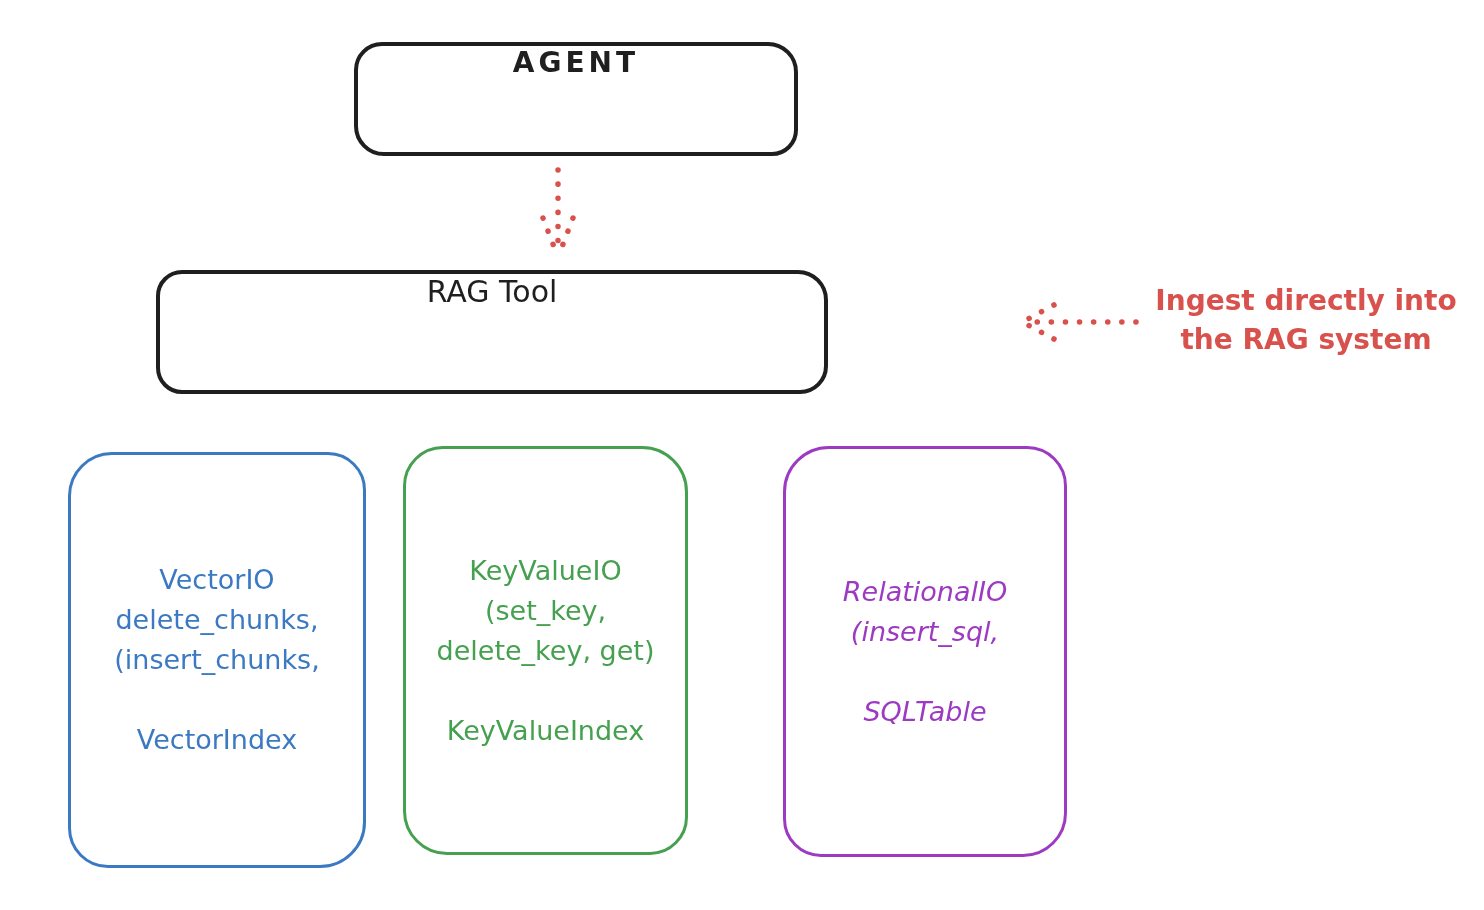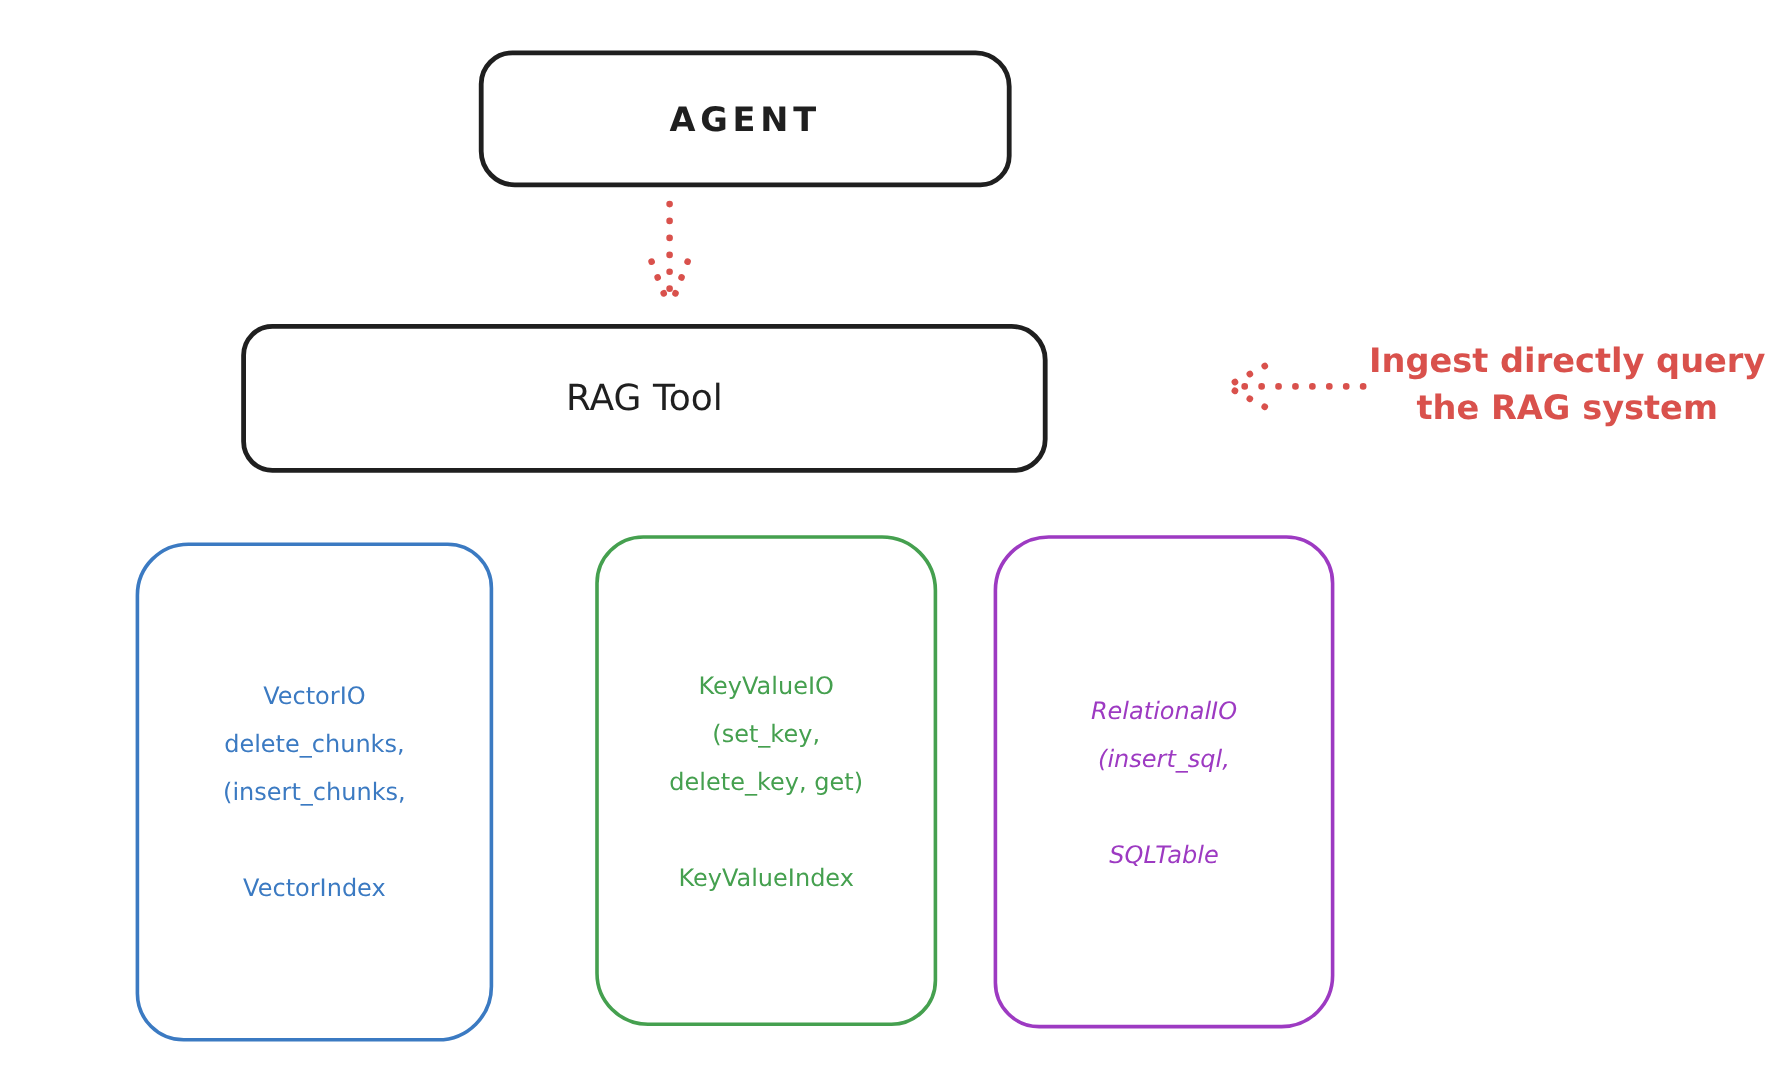--- a/index.html
+++ b/index.html
@@ -12,25 +12,23 @@
     position: relative;
     width: 1484px;
     height: 910px;
     background: #ffffff;
     overflow: hidden;
   }
   .box {
     position: absolute;
     box-sizing: border-box;
     display: flex;
-    align-items: center;
     justify-content: center;
     text-align: center;
     background: #ffffff;
-    margin-left: 45px;
   }
   .black-box {
     border: 4px solid #1f1f1f;
     color: #1f1f1f;
   }
   .agent-box {
     left: 354px;
     top: 42px;
     width: 444px;
     height: 114px;
@@ -44,36 +42,36 @@
     top: 270px;
     width: 672px;
     height: 124px;
     border-radius: 26px 30px 28px 26px;
     font-size: 30px;
   }
   .io-box {
     border-width: 3.5px;
     border-style: solid;
     flex-direction: column;
-    font-size: 20px;
+    font-size: 27px;
     line-height: 40px;
   }
   .io-box .io-line { white-space: nowrap; }
   .io-box .index-label { margin-top: 40px; white-space: nowrap; }
   .vector-box {
     left: 68px;
     top: 452px;
     width: 298px;
     height: 416px;
     border-color: #3b7ac2;
     color: #3b7ac2;
     border-radius: 44px 38px 46px 40px;
   }
   .keyvalue-box {
-    left: 451px;
+    left: 403px;
     top: 446px;
     width: 285px;
     height: 409px;
     border-color: #45a04f;
     color: #45a04f;
     border-radius: 40px 46px 38px 44px;
   }
   .relational-box {
     left: 783px;
     top: 446px;
@@ -131,21 +129,21 @@
       <line class="dotted" x1="573" y1="218" x2="560" y2="252"></line>
     </g>
     <g>
       <line class="dotted" x1="1136" y1="322" x2="1034" y2="322"></line>
       <line class="dotted" x1="1054" y1="305" x2="1026" y2="320"></line>
       <line class="dotted" x1="1054" y1="339" x2="1026" y2="324"></line>
     </g>
   </svg>
 
   <div class="annotation">
-    <div>Ingest directly query</div>
+    <div>Ingest directly into</div>
     <div>the RAG system</div>
   </div>
 
   <div class="box io-box vector-box">
     <div>
       <div class="io-line">VectorIO</div>
       <div class="io-line">delete_chunks,</div>
       <div class="io-line">(insert_chunks,</div>
       <div class="index-label">VectorIndex</div>
     </div>

